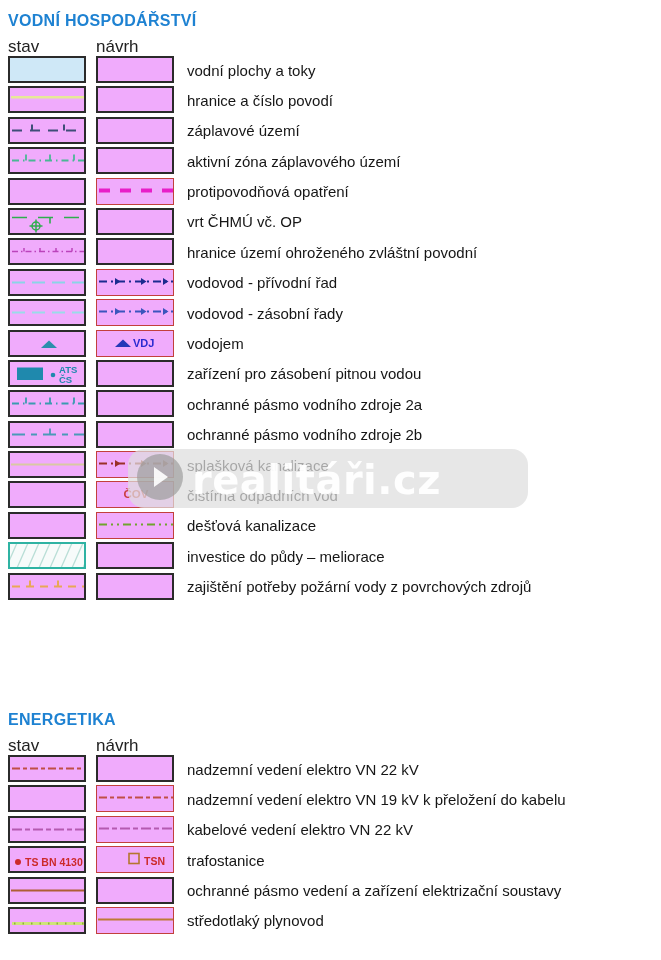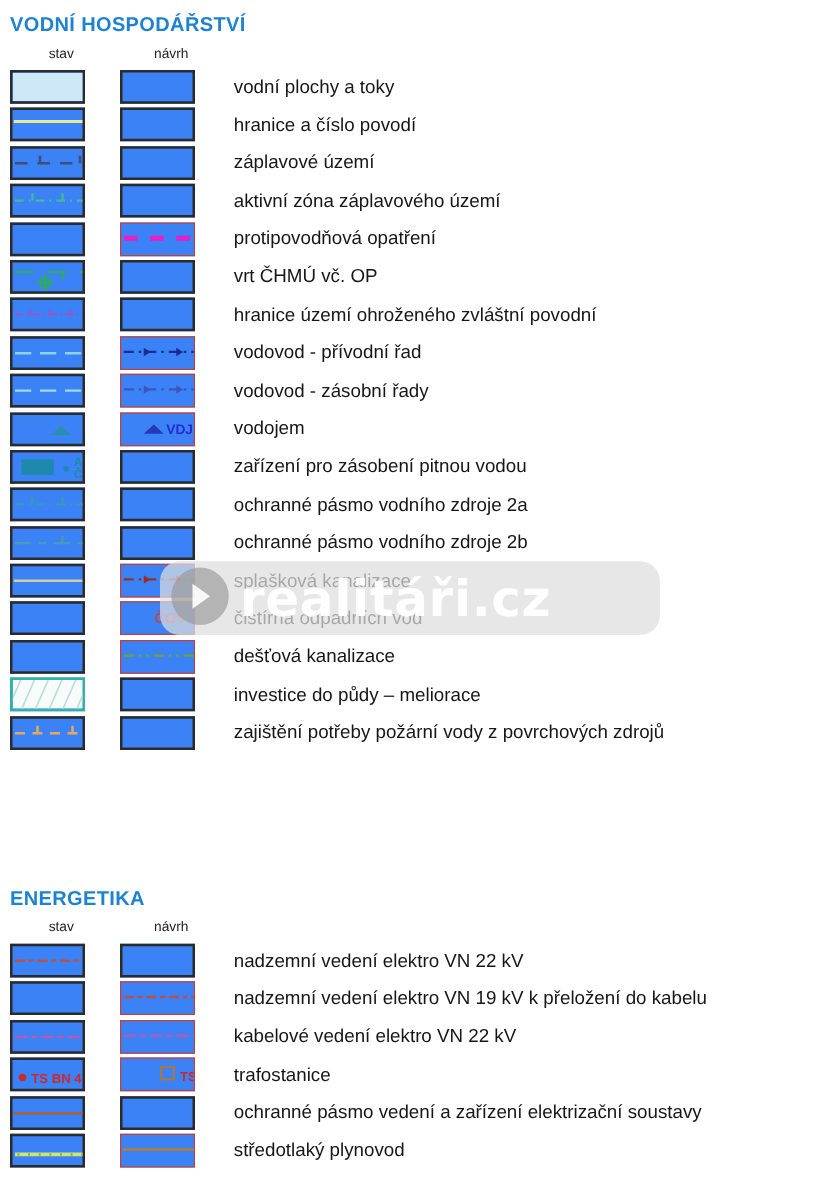--- a/index.html
+++ b/index.html
@@ -6,26 +6,26 @@
   body{
     width:661px;height:960px;background:#ffffff;
     font-family:"Liberation Sans",sans-serif;
     position:relative;overflow:hidden;
   }
   .legend-section{position:absolute;left:8px}
   #sections .legend-section:nth-child(1){top:12px}
   #sections .legend-section:nth-child(2){top:711px}
   .section-title{margin:0;font-size:16px;font-weight:bold;color:#1e82d2;letter-spacing:.3px;height:18px}
   .col-heads{position:relative;height:26px}
-  .col-head{position:absolute;top:7px;width:82px;text-align:center;font-size:11px;color:#222}
+  .col-head{position:absolute;top:7px;width:82px;font-size:17px;color:#222}
   .col-head.stav{left:0}
   .col-head.navrh{left:88px}
   .legend-row{position:relative;height:27px;margin-bottom:3.4px;width:645px}
-  .sym-box{position:absolute;top:0;width:60px;height:27px;box-sizing:border-box;
-    border:2px solid #2b2b2b;background:#3b82f6;overflow:hidden}
+  .sym-box{position:absolute;top:0;width:78px;height:27px;box-sizing:border-box;
+    border:2px solid #2b2b2b;background:#f0abfc;overflow:hidden}
   .sym-box.stav{left:0}
   .sym-box.navrh{left:88px}
   .sym-box.red{border:1.5px solid #c2403c}
   .sym-box.teal{border:2px solid #2fb3a3}
   .sym-box svg{display:block;width:78px;height:23px;margin:0 auto}
   .sym-box svg text{font-family:"Liberation Sans",sans-serif}
   .row-label{position:absolute;left:179px;top:13.5px;transform:translateY(-50%);
     font-size:15px;color:#161616;white-space:nowrap}
   
   .watermark{position:absolute;left:128px;top:449px;width:400px;height:74px;z-index:9;pointer-events:none}

